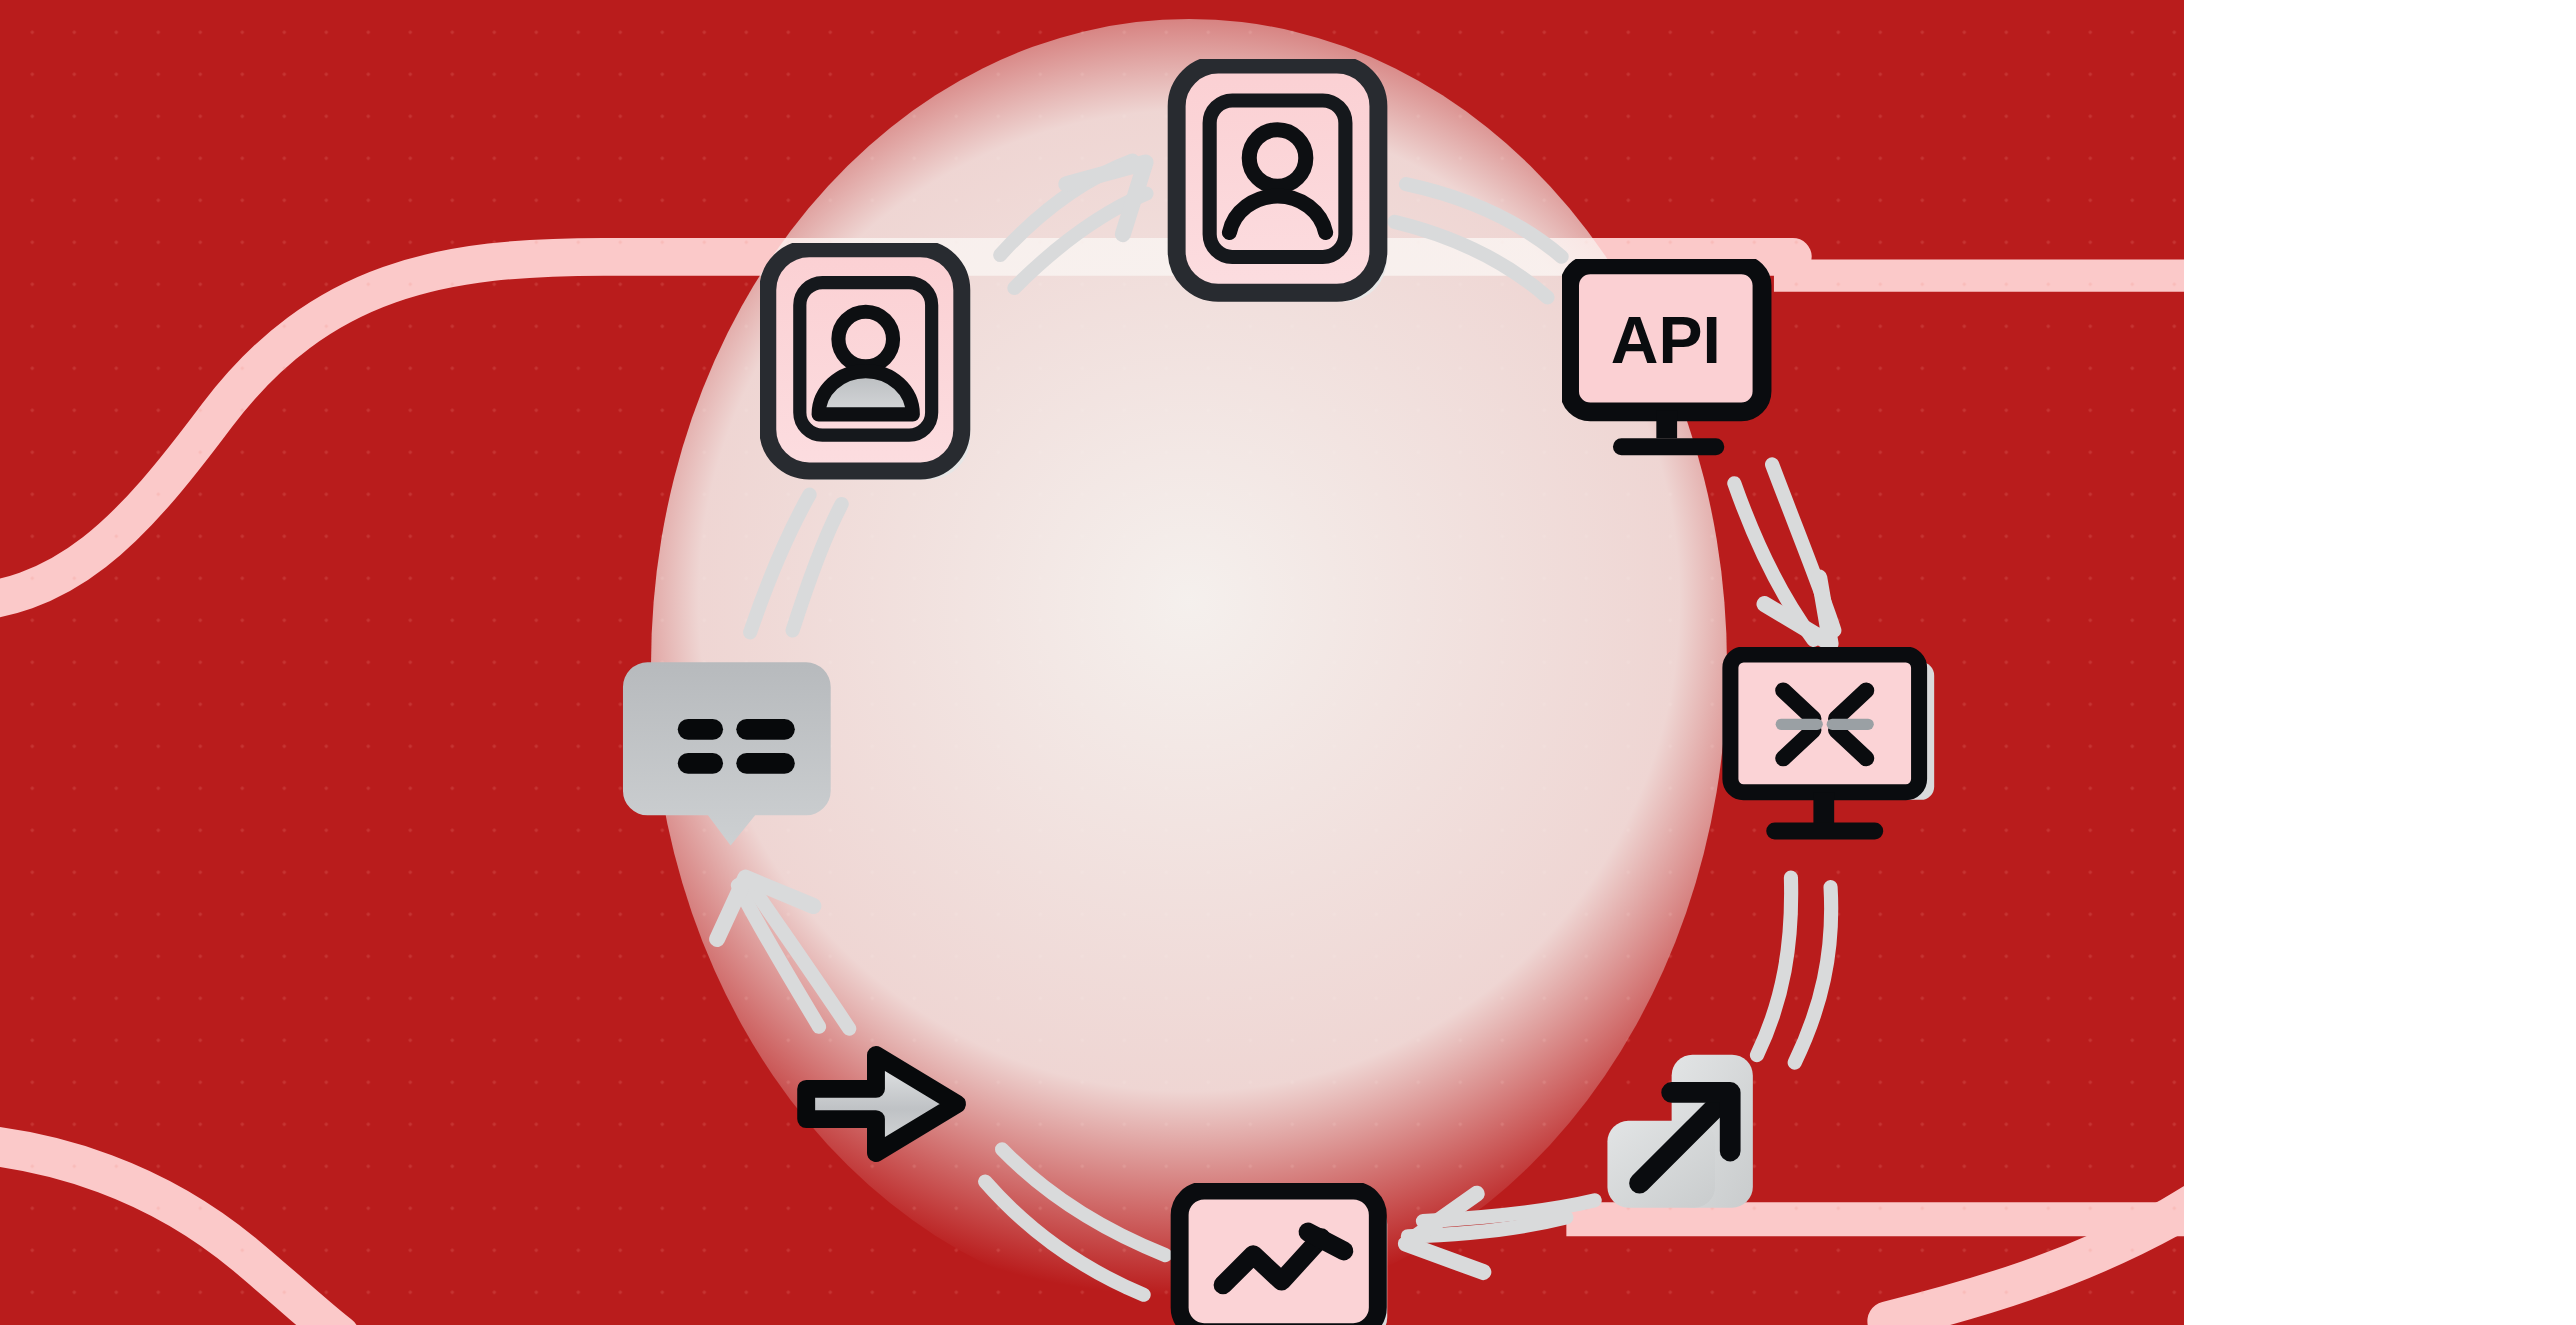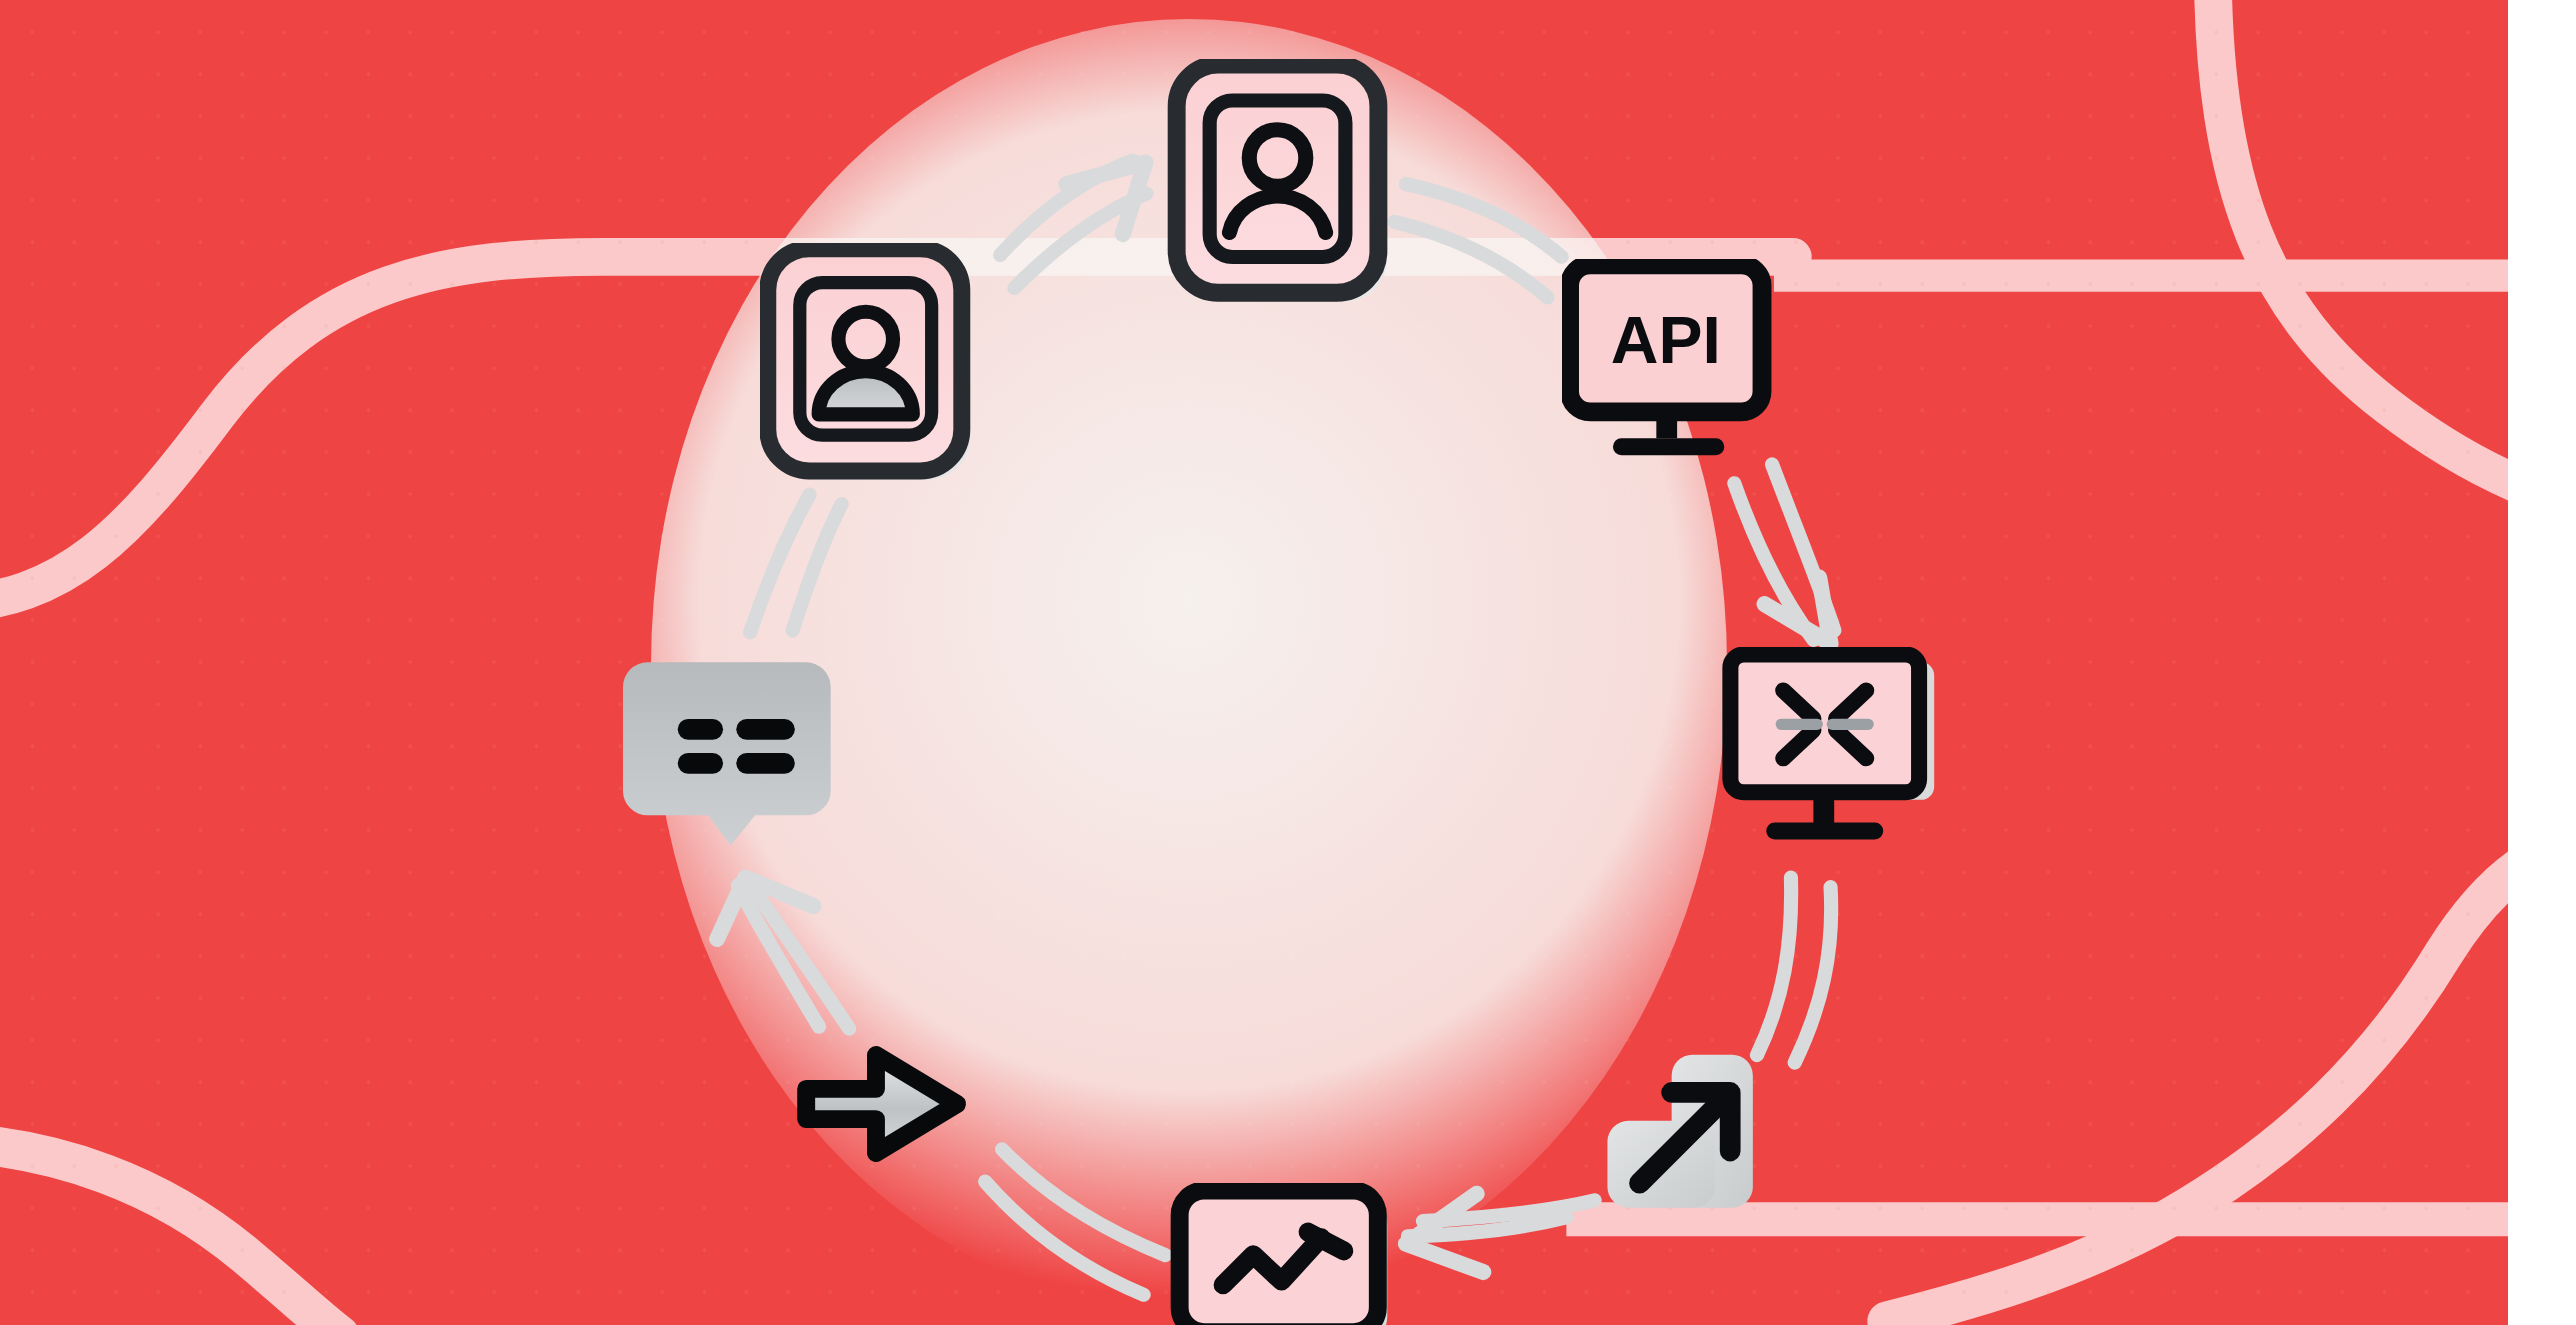--- a/index.html
+++ b/index.html
@@ -4,23 +4,23 @@
 <style>
   * { margin:0; padding:0; box-sizing:border-box; }
   html, body {
     width: 2576px;
     height: 1326px;
     overflow: hidden;
     font-family: "Liberation Sans", sans-serif;
   }
   #stage {
     position: relative;
-    width: 2508px;
+    width: 2184px;
     height: 1326px;
-    background: #ef4444;
+    background: #b91c1c;
     overflow: hidden;
   }
   
   #dots {
     position: absolute; inset: 0;
     background-image: radial-gradient(circle, rgba(240,140,130,0.22) 1.5px, transparent 1.7px);
     background-size: 42px 42px;
     background-position: 11.3px 11.3px;
     pointer-events: none;
   }

